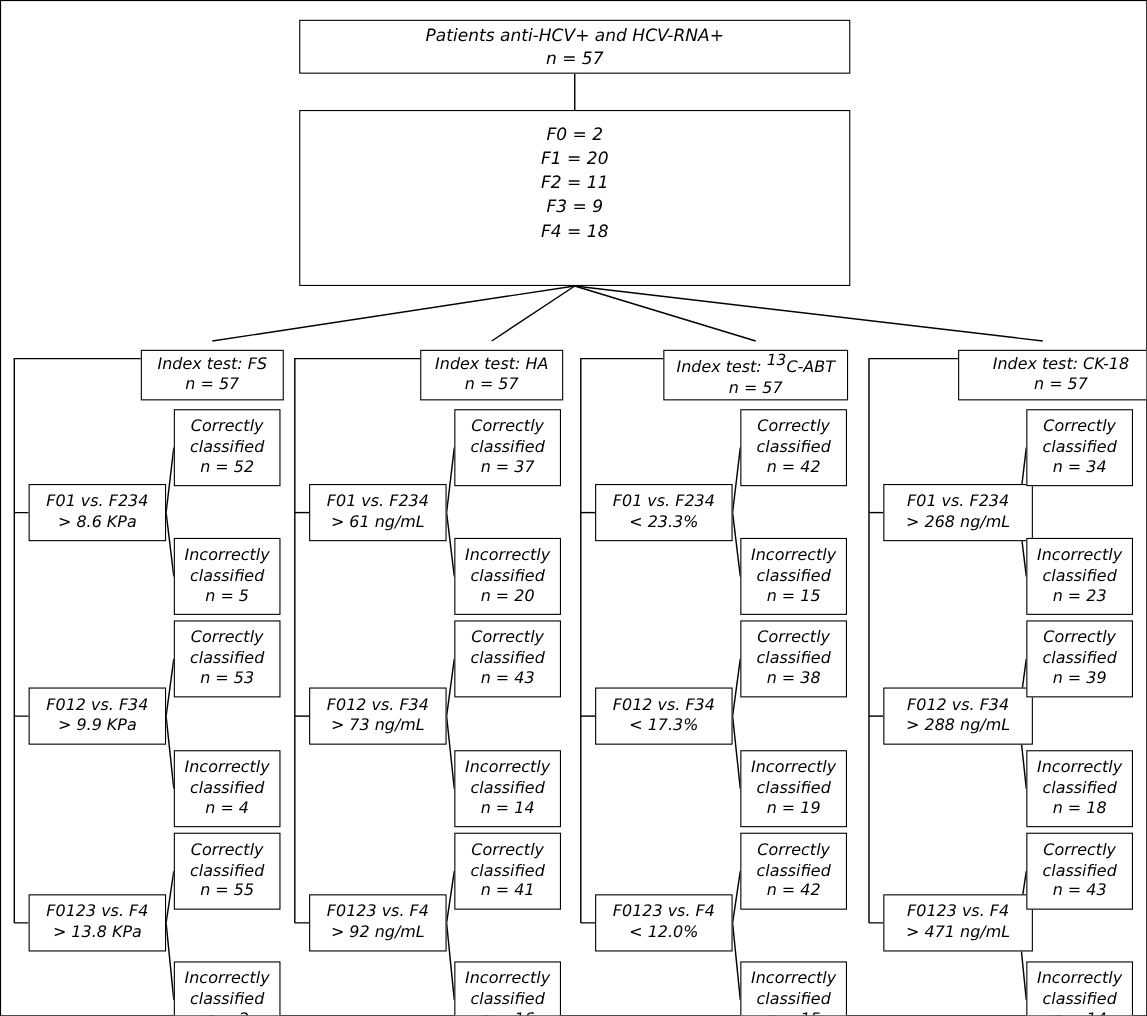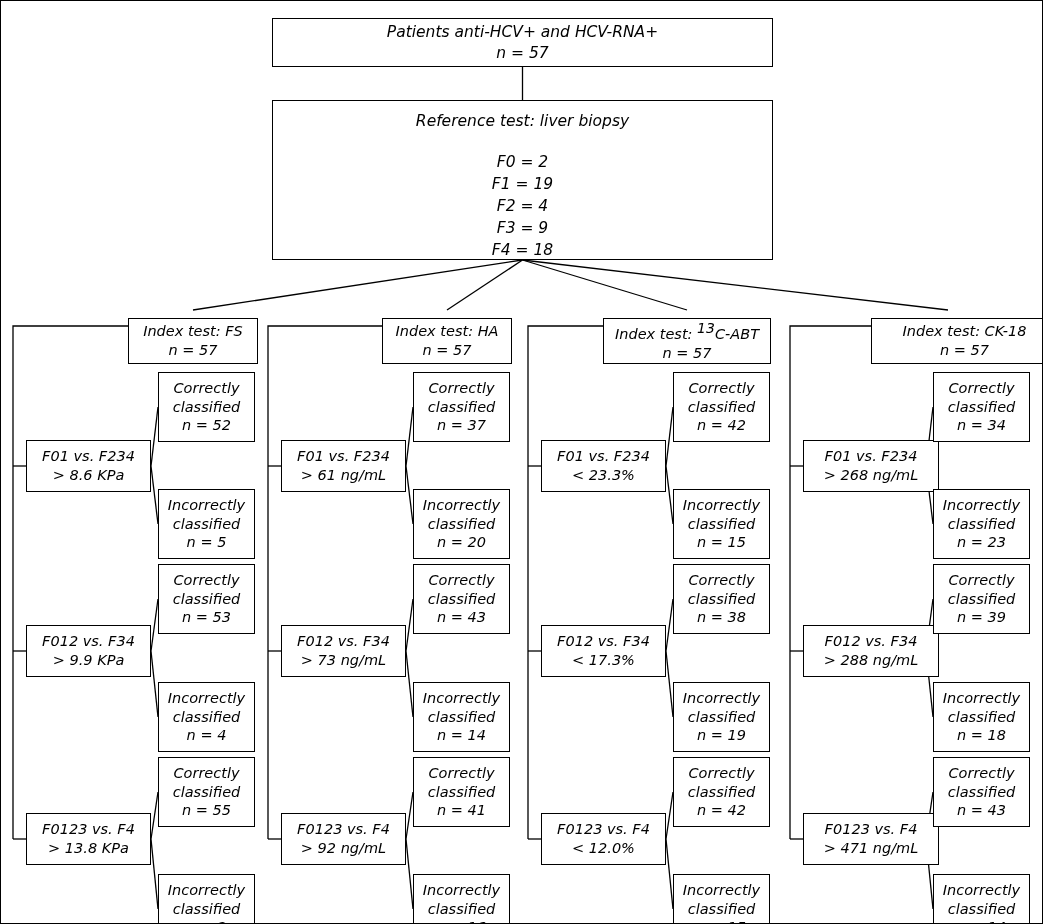--- a/index.html
+++ b/index.html
@@ -151,24 +151,23 @@
     <line x1="925" y1="838" x2="932" y2="791"></line>
     <line x1="925" y1="838" x2="932" y2="908"></line>
   </svg>
 
   <div class="box box-top">
     <span class="ln">Patients anti-HCV+ and HCV-RNA+</span>
     <span class="ln">n = 57</span>
   </div>
 
   <div class="box box-ref">
-    <span class="ln title">Reference test: liver biopsy</span>
     <span class="ln grade">F0 = 2</span>
-    <span class="ln grade">F1 = 19</span>
-    <span class="ln grade">F2 = 4</span>
+    <span class="ln grade">F1 = 20</span>
+    <span class="ln grade">F2 = 11</span>
     <span class="ln grade">F3 = 9</span>
     <span class="ln grade">F4 = 18</span>
   </div>
 
   <div class="box box-index idx0">
     <span class="ln">Index test: FS</span>
     <span class="ln">n = 57</span>
   </div>
 
   <div class="box box-index idx1">

